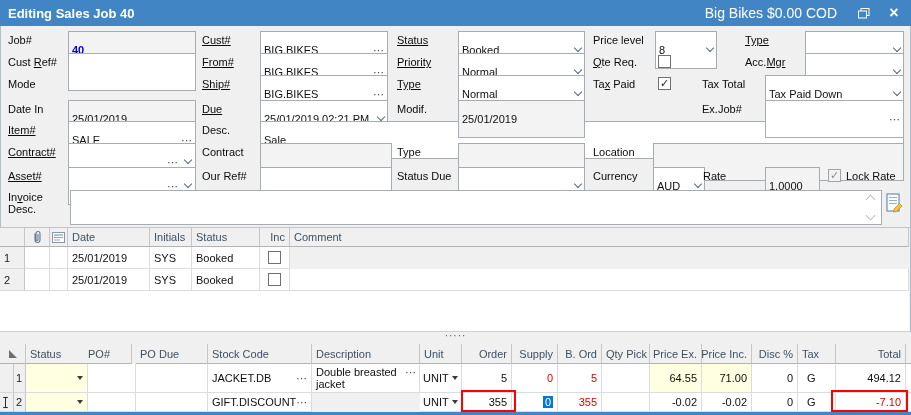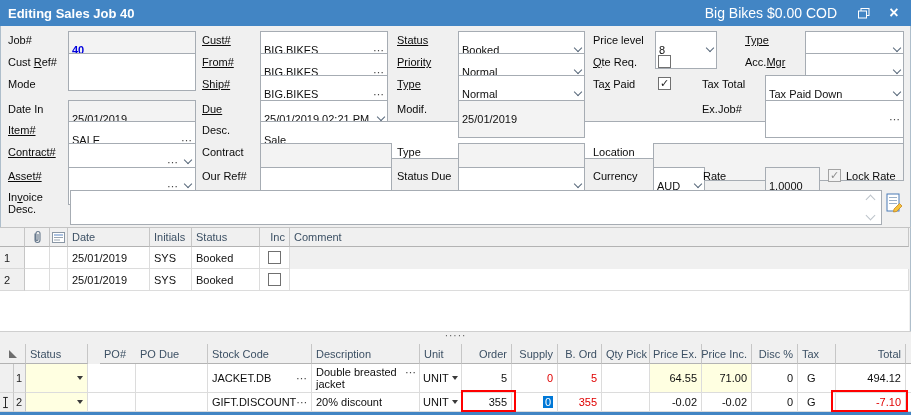--- a/index.html
+++ b/index.html
@@ -292,21 +292,21 @@
   <div class="gc" style="left:290px;top:269px;width:619px;height:22px"></div>
 
   <div style="position:absolute;left:0;top:291px;width:909px;height:40px;background:#fff"></div>
 
   <div class="splitter"><span>·····</span></div>
 
   <div class="gh" style="left:0;top:344px;width:26px;height:20px;justify-content:center">
       <span class="tri"></span>
     </div>
   <div class="gh" style="left:26px;top:344px;width:62px;height:20px">Status</div>
-  <div class="gh" style="left:100px;top:344px;width:48px;height:20px">PO#</div>
+  <div class="gh" style="left:84px;top:344px;width:48px;height:20px">PO#</div>
   <div class="gh" style="left:136px;top:344px;width:72px;height:20px">PO Due</div>
   <div class="gh" style="left:208px;top:344px;width:104px;height:20px">Stock Code</div>
   <div class="gh" style="left:312px;top:344px;width:108px;height:20px">Description</div>
   <div class="gh" style="left:420px;top:344px;width:42px;height:20px">Unit</div>
   <div class="gh num" style="left:462px;top:344px;width:50px;height:20px">Order</div>
   <div class="gh num" style="left:512px;top:344px;width:46px;height:20px">Supply</div>
   <div class="gh num" style="left:558px;top:344px;width:44px;height:20px">B. Ord</div>
   <div class="gh" style="left:602px;top:344px;width:48px;height:20px">Qty Pick</div>
   <div class="gh num" style="left:650px;top:344px;width:52px;height:20px">Price Ex.</div>
   <div class="gh num" style="left:702px;top:344px;width:50px;height:20px">Price Inc.</div>
@@ -355,21 +355,20 @@
   <div class="gc yel" style="left:26px;top:393px;width:62px;height:19px">
       <span></span>
       <span class="darr"></span>
     </div>
   <div class="gc" style="left:88px;top:393px;width:48px;height:19px"></div>
   <div class="gc" style="left:136px;top:393px;width:72px;height:19px"></div>
   <div class="gc" style="left:208px;top:393px;width:104px;height:19px">
       <span>GIFT.DISCOUNT</span>
       <span class="ell">⋯</span>
     </div>
-  <div class="gc" style="left:312px;top:393px;width:108px;height:19px">20% discount</div>
   <div class="gc" style="left:420px;top:393px;width:42px;height:19px;padding:1px 3px">
       <span>UNIT</span>
       <span class="darr"></span>
     </div>
   <div class="gc num" style="left:462px;top:393px;width:50px;height:19px">355</div>
   <div class="gc num" style="left:512px;top:393px;width:46px;height:19px">
       <span class="sel">0</span>
     </div>
   <div class="gc num red" style="left:558px;top:393px;width:44px;height:19px">355</div>
   <div class="gc" style="left:602px;top:393px;width:48px;height:19px"></div>

